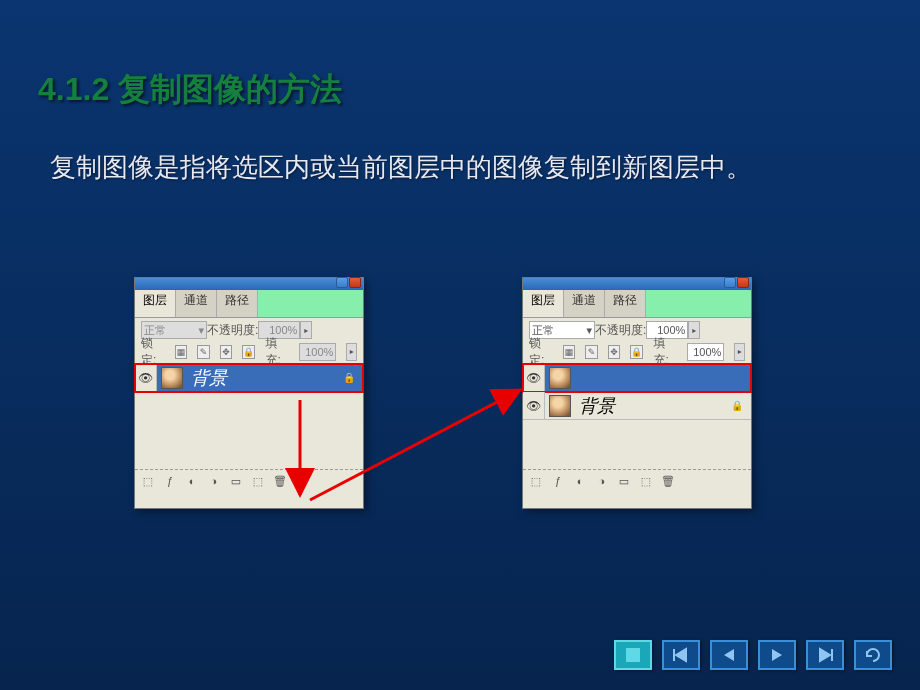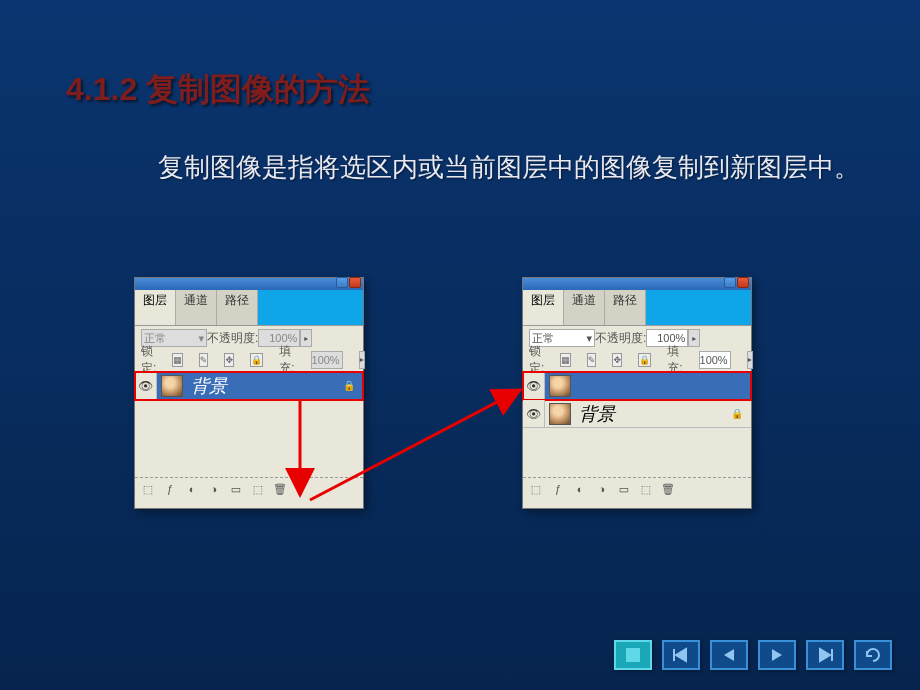--- a/index.html
+++ b/index.html
@@ -4,29 +4,27 @@
   <style>
     * { margin: 0; padding: 0; box-sizing: border-box; }
     body {
       width: 920px; height: 690px;
       background: linear-gradient(to bottom, #0a3570 0%, #082d5f 50%, #06244e 100%);
       font-family: "Microsoft YaHei", "SimSun", sans-serif;
       position: relative; overflow: hidden;
     }
     .title {
       position: absolute; top: 68px; left: 38px;
-      color: #7f1d1d; font-size: 32px; font-weight: bold;
+      color: #15803d; font-size: 32px; font-weight: bold;
       text-shadow: 2px 2px 3px rgba(0,0,0,0.6);
-      margin-left: 28px;
     }
     .description {
       position: absolute; top: 148px; left: 50px; right: 60px;
       color: #e8e8f0; font-size: 26px; line-height: 1.5;
       text-shadow: 1px 1px 2px rgba(0,0,0,0.5);
-      text-align: right;
     }
     .panel {
       position: absolute; width: 230px;
       background: #e9e7d9; border: 1px solid #777;
       box-shadow: 3px 3px 8px rgba(0,0,0,0.4);
     }
     .panel-left { top: 277px; left: 134px; height: 232px; }
     .panel-right { top: 277px; left: 522px; height: 232px; }
     .titlebar {
       height: 12px;
@@ -37,21 +35,21 @@
       position: absolute; right: 2px; top: -1px; display: flex; gap: 1px;
     }
     .tb-btn {
       width: 12px; height: 11px;
       background: linear-gradient(#e85a3a, #c43919);
       border: 1px solid #8a2510; border-radius: 2px;
       display: flex; align-items: center; justify-content: center;
     }
     .tb-btn.min { background: linear-gradient(#5a9de8, #3a7dc8); border-color: #2a5a98; }
     .tabs {
-      display: flex; height: 36px; background: #0ea5e9;
+      display: flex; height: 28px; background: #86efac;
       border-bottom: 1px solid #999;
     }
     .tab {
       padding: 2px 8px 0 8px; font-size: 12px; color: #333;
       border-right: 1px solid #aaa; background: #d4d2c4;
     }
     .tab.active { background: #e9e7d9; color: #000; }
     .controls-row {
       display: flex; align-items: center; padding: 3px 6px;
       font-size: 12px; color: #555; gap: 0; height: 24px;
@@ -68,21 +66,21 @@
       display: flex; align-items: center; justify-content: flex-end;
     }
     .pct-input.disabled { background: #ddd; color: #888; }
     .arrow-btn {
       width: 12px; height: 18px; border: 1px solid #aaa;
       background: #ddd; display: flex; align-items: center; justify-content: center;
       font-size: 8px; color: #555;
     }
     .lock-row {
       display: flex; align-items: center; padding: 2px 6px 4px 6px;
-      font-size: 12px; color: #555; gap: 16px; height: 22px;
+      font-size: 12px; color: #555; gap: 10px; height: 22px;
       border-bottom: 1px solid #aaa;
     }
     .lock-icon {
       width: 14px; height: 14px; border: 1px solid #999;
       background: #eee; display: flex; align-items: center; justify-content: center;
       font-size: 9px; color: #666;
     }
     .layers-area { background: #e9e7d9; }
     .layer-row {
       display: flex; align-items: center; height: 28px;

